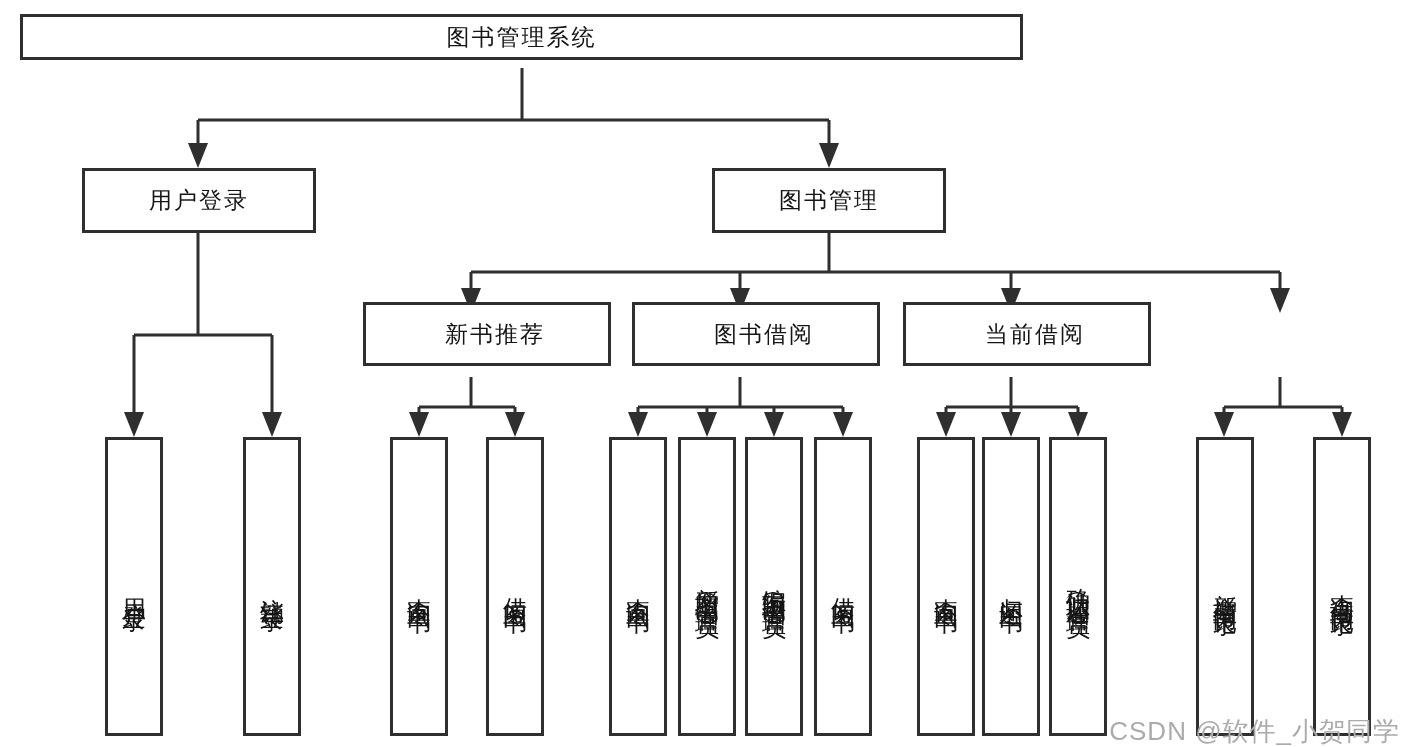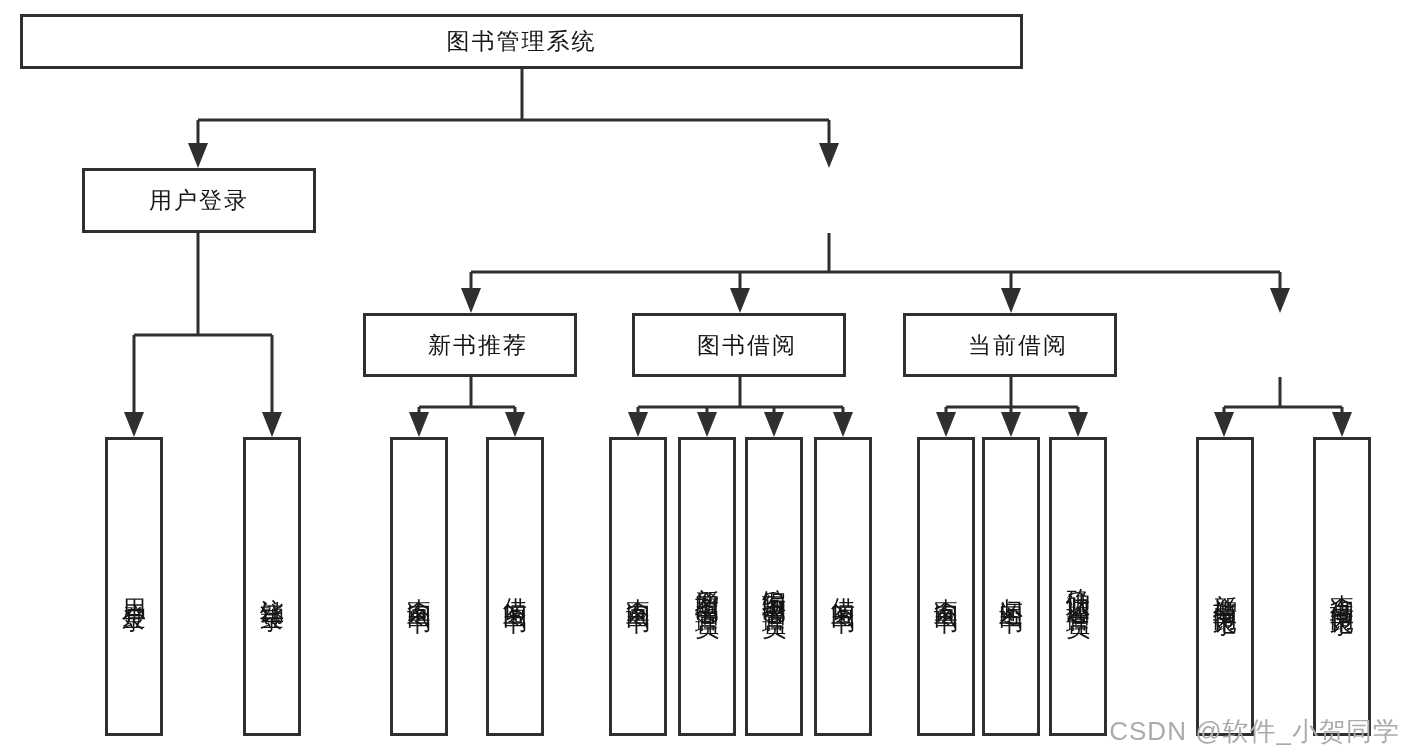--- a/index.html
+++ b/index.html
@@ -22,23 +22,23 @@
   svg.connectors polygon{fill:var(--line);stroke:none;}
   .box{
     position:absolute;
     box-sizing:border-box;
     border:3px solid var(--line);
     background:var(--bg);
     display:flex;align-items:center;justify-content:center;
     z-index:2;
   }
   .hlabel{font-size:23px;letter-spacing:2px;white-space:nowrap;}
-  .root{left:20px;top:14px;width:1003px;height:55px;}
+  .root{left:20px;top:14px;width:1003px;height:46px;}
   .lvl2{top:168px;width:234px;height:65px;}
-  .group{top:313px;width:214px;height:64px;padding-left:16px;}
+  .group{top:302px;width:248px;height:64px;padding-left:16px;}
   .leaf{top:437px;width:58px;height:299px;}
   .vtext{
     writing-mode:vertical-rl;
     text-orientation:mixed;
     font-size:24px;
     line-height:1;
     letter-spacing:4px;
     white-space:nowrap;
   }
   .watermark{
@@ -102,20 +102,21 @@
     <g>
       <path d="M1280,377 V407 M1224,407 H1342 M1224,407 V414 M1342,407 V414"></path>
       <polygon points="1214,412 1234,412 1224,437"></polygon>
       <polygon points="1332,412 1352,412 1342,437"></polygon>
     </g>
   </svg>
 
   <div class="box root hlabel">图书管理系统</div>
 
   <div class="box lvl2 hlabel" style="left:82px">用户登录</div>
+  <div class="box lvl2 hlabel" style="left:712px">图书管理</div>
 
   <div class="box group hlabel" style="left:363px">新书推荐</div>
   <div class="box group hlabel" style="left:632px">图书借阅</div>
   <div class="box group hlabel" style="left:903px">当前借阅</div>
 
   <div class="box leaf" style="left:105px">
     <span class="vtext">用户登录</span>
   </div>
   <div class="box leaf" style="left:243px">
     <span class="vtext">注销登录</span>

